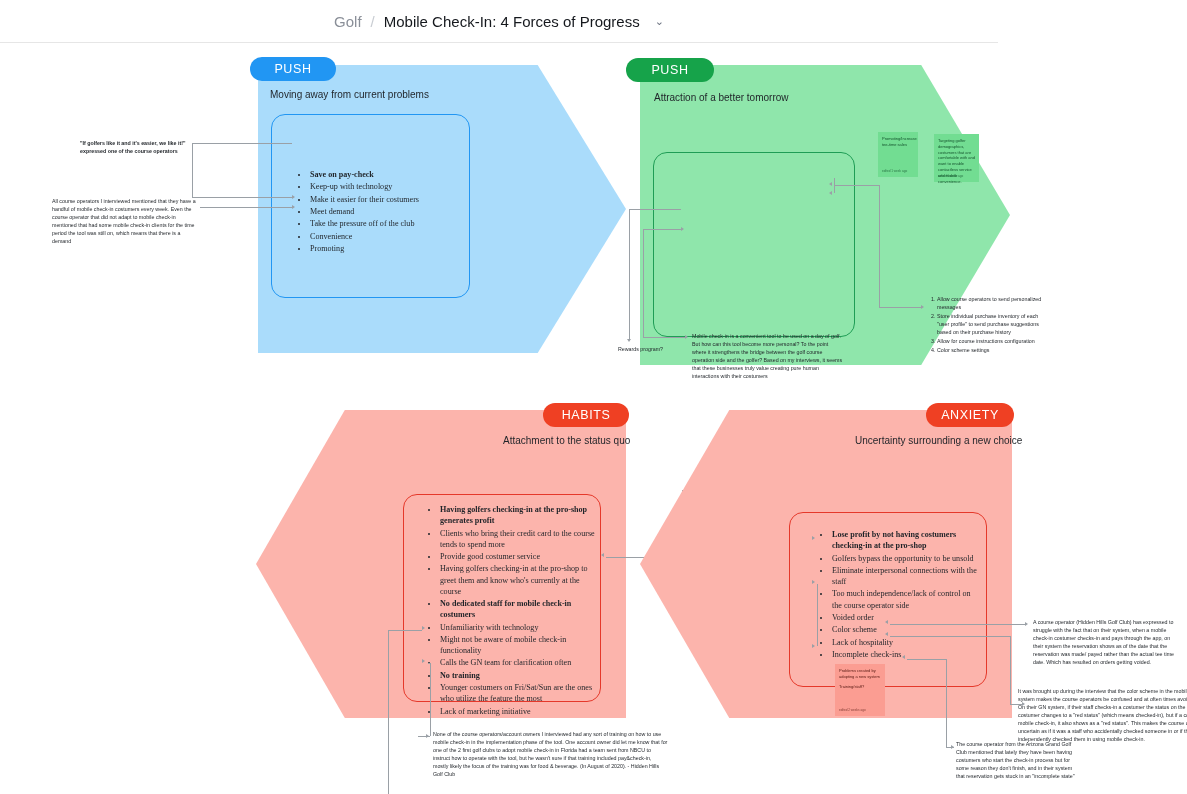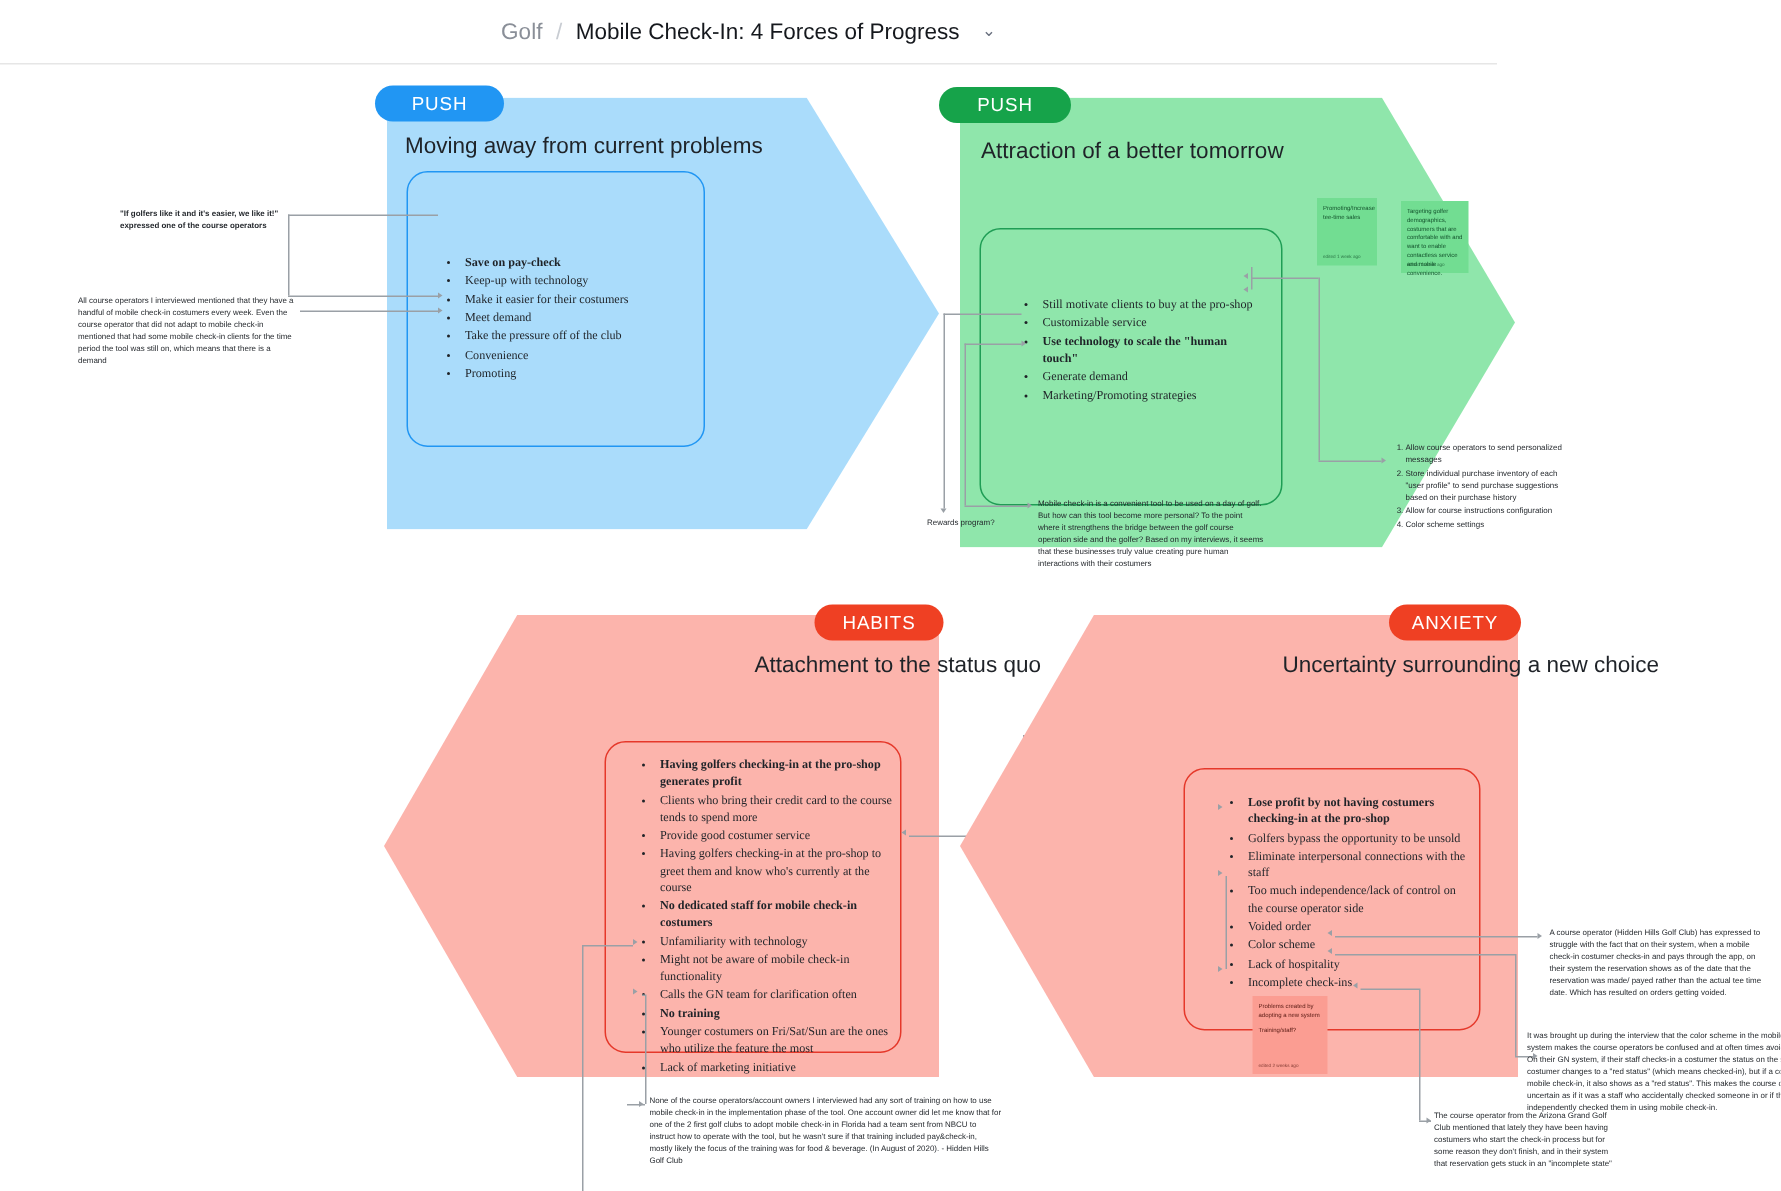--- a/index.html
+++ b/index.html
@@ -34,21 +34,21 @@
   
   .badge{
     position:absolute;height:24px;border-radius:12px;color:#fff;
     display:flex;align-items:center;justify-content:center;
     font-size:12.5px;letter-spacing:.6px;
   }
   .badge-blue{background:#2196f3;}
   .badge-green{background:#16a34a;}
   .badge-red{background:#ef4023;}
 
-  .subtitle{position:absolute;font-size:15px;color:#1f2328;}
+  .subtitle{position:absolute;font-size:10px;color:#1f2328;}
 
   
   .inner{position:absolute;border-radius:14px;background:transparent;}
   .inner-blue{border:1.2px solid #2196f3;}
   .inner-green{border:1.2px solid #1f9d55;}
   .inner-red{border:1.2px solid #e5382a;}
 
   ul.bul{margin:0;padding:0 0 0 11px;list-style:disc;}
   ul.bul li{font-size:8.1px;line-height:1.38;margin:0 0 1.2px 0;padding-left:1px;font-family:Liberation Serif, serif;}
   ul.bul li.b{font-weight:bold;}
@@ -113,27 +113,20 @@
   <div class="note" style="left:12px;top:155px;width:145px;">All course operators I interviewed mentioned that they have a handful of mobile check-in costumers every week. Even the course operator that did not adapt to mobile check-in mentioned that had some mobile check-in clients for the time period the tool was still on, which means that there is a demand</div>
   <div class="ln lh" style="left:160px;top:165px;width:92px;"></div>
   <div class="ar ar-r" style="left:252px;top:163px;"></div>
 
   <div class="arrow arrow-r fill-green" style="left:600px;top:23px;width:370px;height:300px;"></div>
   <div class="badge badge-green" style="left:586px;top:16px;width:88px;">
     <span>PUSH</span>
   </div>
   <div class="subtitle" style="left:614px;top:50px;">Attraction of a better tomorrow</div>
   <div class="inner inner-green" style="left:613px;top:110px;width:200px;height:183px;"></div>
-  <ul class="bul" style="position:absolute;left:643px;top:155px;width:145px;">
-    <li>Still motivate clients to buy at the pro-shop</li>
-    <li>Customizable service</li>
-    <li class="b">Use technology to scale the "human touch"</li>
-    <li>Generate demand</li>
-    <li>Marketing/Promoting strategies</li>
-  </ul>
 
   <div class="sticky sticky-green" style="left:838px;top:90px;width:40px;height:45px;">
     <div>Promoting/Increase tee-time sales</div>
     <div class="s-foot">edited 1 week ago</div>
   </div>
   <div class="sticky sticky-green" style="left:894px;top:92px;width:45px;height:48px;">
     <div>Targeting golfer demographics, costumers that are comfortable with and want to enable contactless service and mobile convenience.</div>
     <div class="s-foot">edited 1 week ago</div>
   </div>
 

